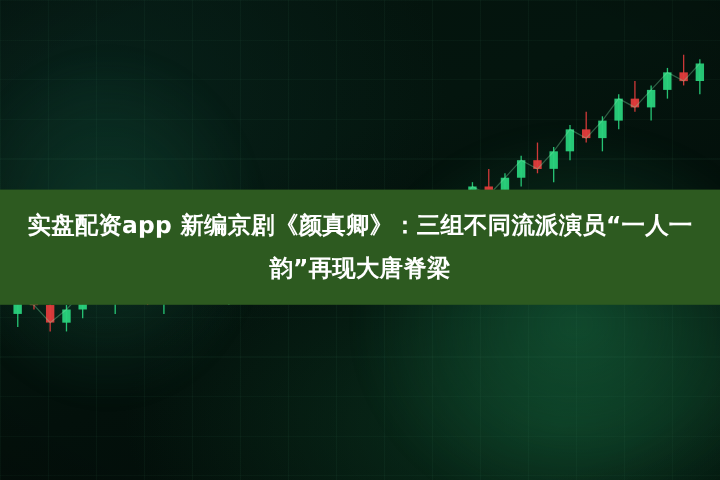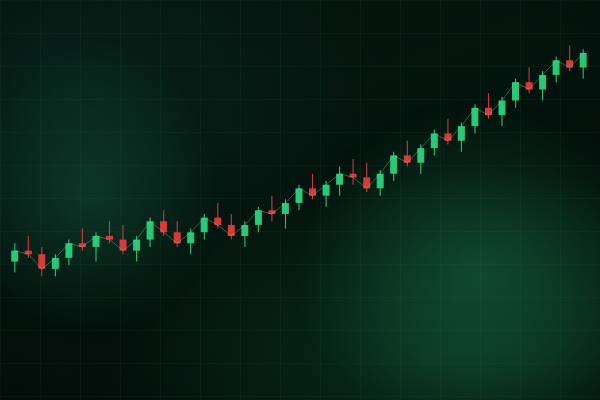--- a/index.html
+++ b/index.html
@@ -187,14 +187,17 @@
         <line x1="569.7" y1="45.6" x2="569.7" y2="71.2" stroke="#e03c3c" stroke-width="1.1" opacity="0.92"></line>
         <rect x="566.2" y="60.3" width="7.0" height="7.3" fill="#e03c3c" opacity="0.95"></rect>
         <line x1="583.2" y1="49.3" x2="583.2" y2="78.6" stroke="#29d17c" stroke-width="1.1" opacity="0.92"></line>
         <rect x="579.7" y="52.9" width="7.0" height="14.6" fill="#29d17c" opacity="0.95"></rect>
         <polyline points="14.8,250.6 28.3,254.2 41.8,268.9 55.4,257.9 68.9,243.3 82.4,246.9 96.0,235.9 109.5,239.6 123.0,250.6 136.6,239.6 150.1,221.3 163.7,232.3 177.2,243.3 190.7,232.3 204.3,217.6 217.8,225.0 231.3,235.9 244.9,225.0 258.4,210.3 271.9,214.0 285.5,203.0 299.0,188.4 312.5,195.7 326.1,184.7 339.6,173.7 353.1,177.4 366.7,188.4 380.2,173.7 393.7,155.4 407.3,162.7 420.8,148.1 434.3,133.5 447.9,140.8 461.4,126.1 475.0,107.8 488.5,115.2 502.0,100.5 515.6,82.2 529.1,89.5 542.6,74.9 556.2,60.3 569.7,67.6 583.2,52.9" fill="none" stroke="#7fe6a8" stroke-width="1" opacity="0.35"></polyline>
       </g>
     </svg>
 
   <div class="vignette"></div>
 
+  <div class="headline-band">
+    <div class="headline-text">实盘配资app 新编京剧《颜真卿》：三组不同流派演员“一人一韵”再现大唐脊梁</div>
+  </div>
 
 </div>
 
 </body></html>

